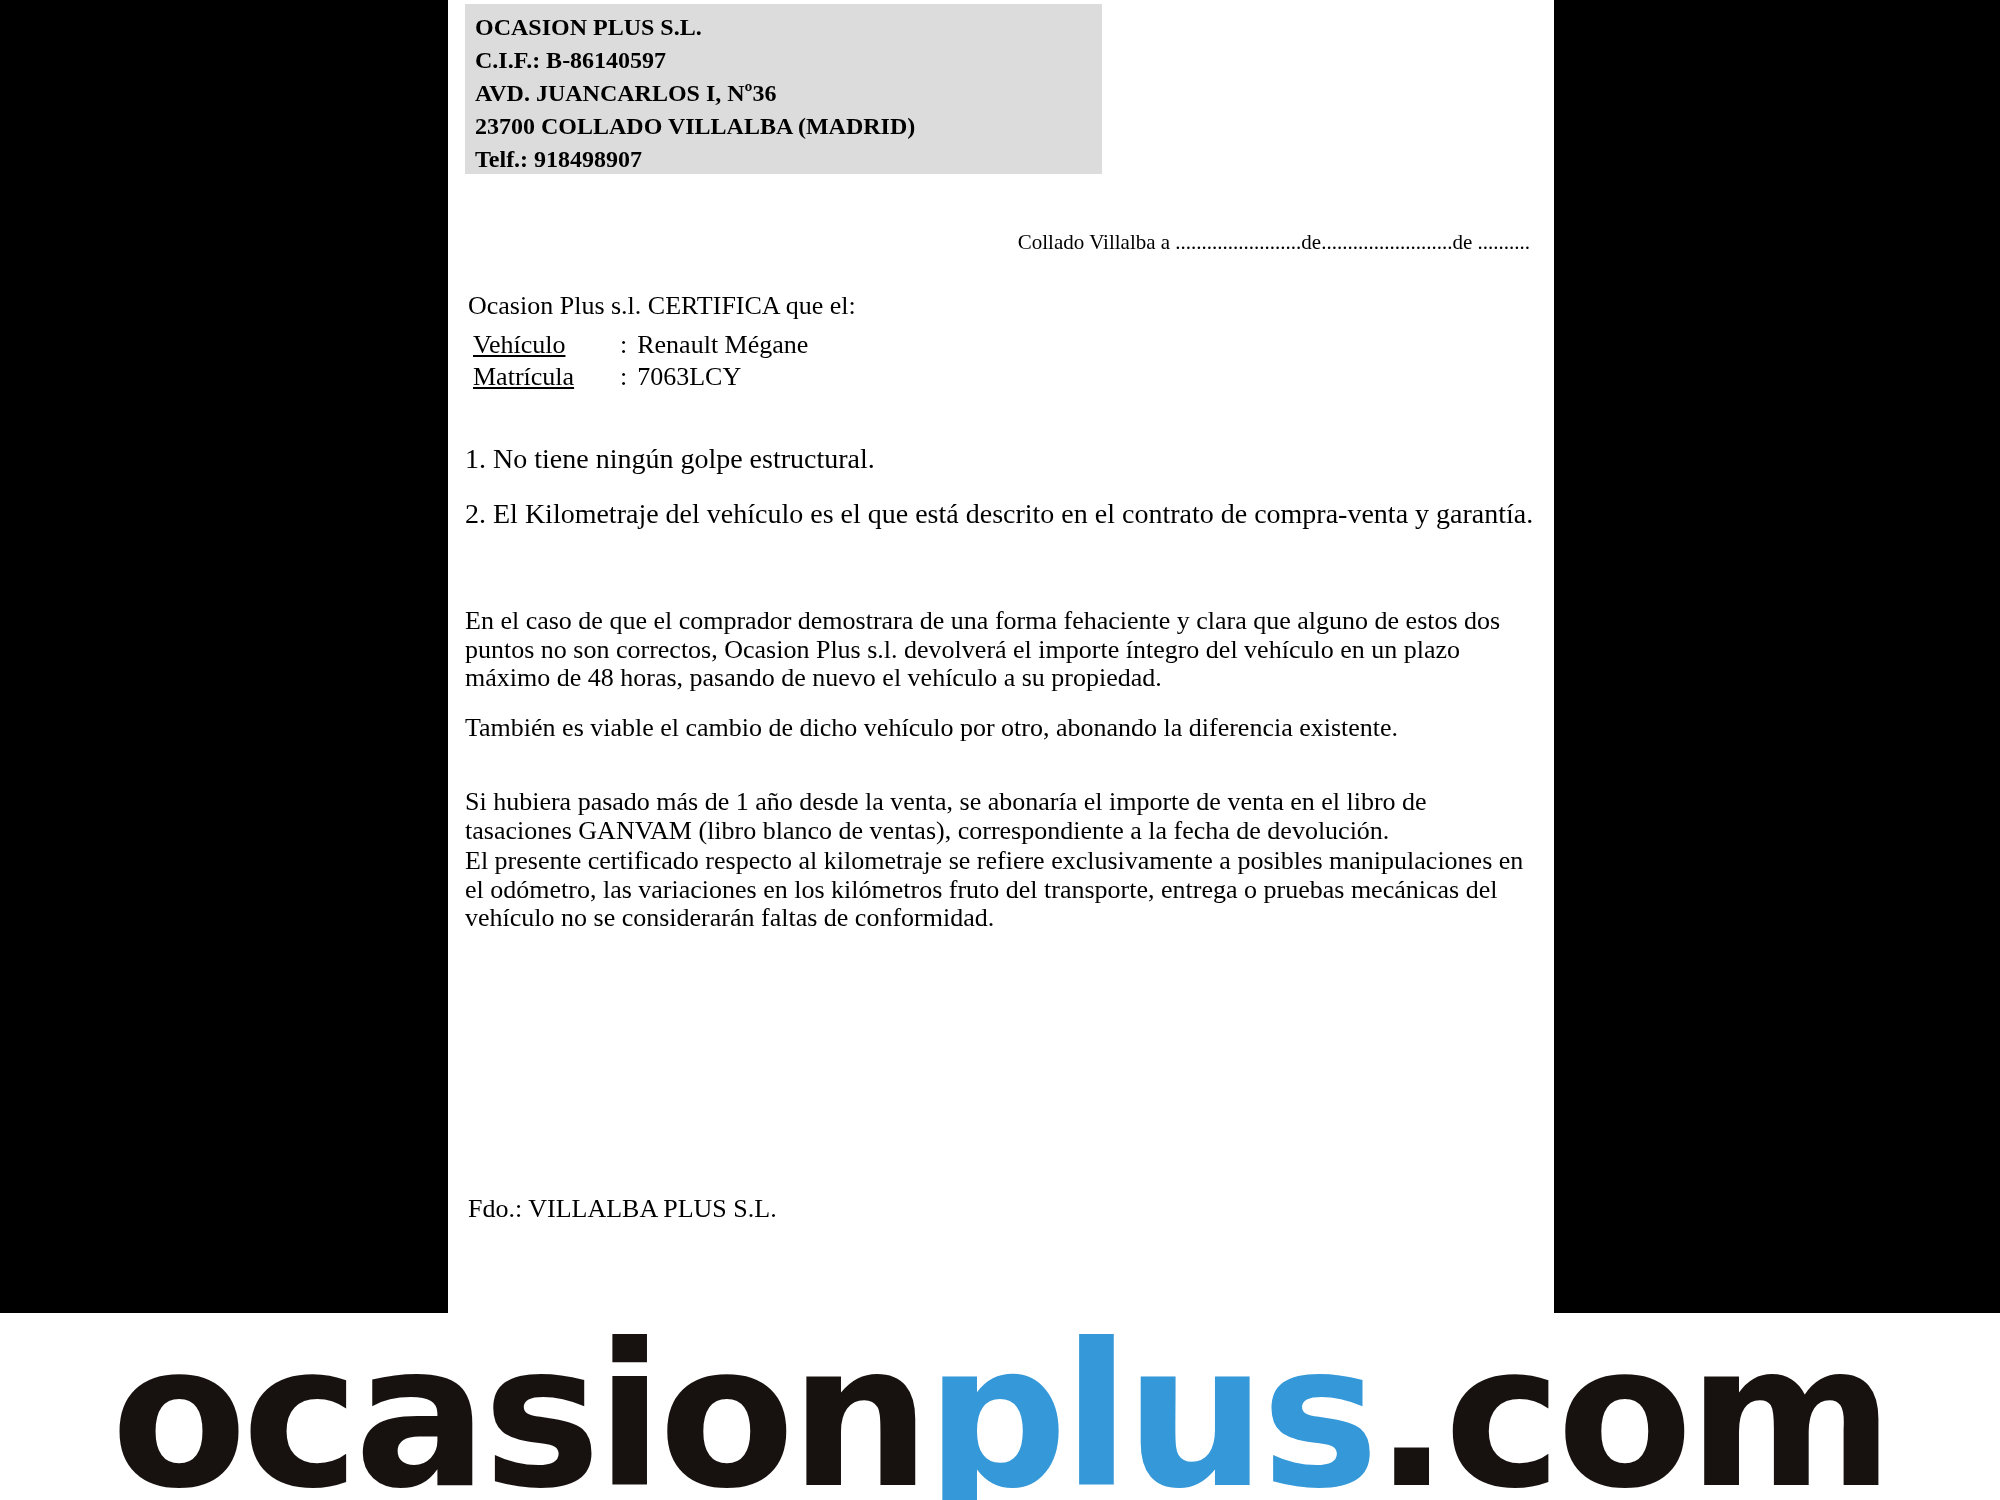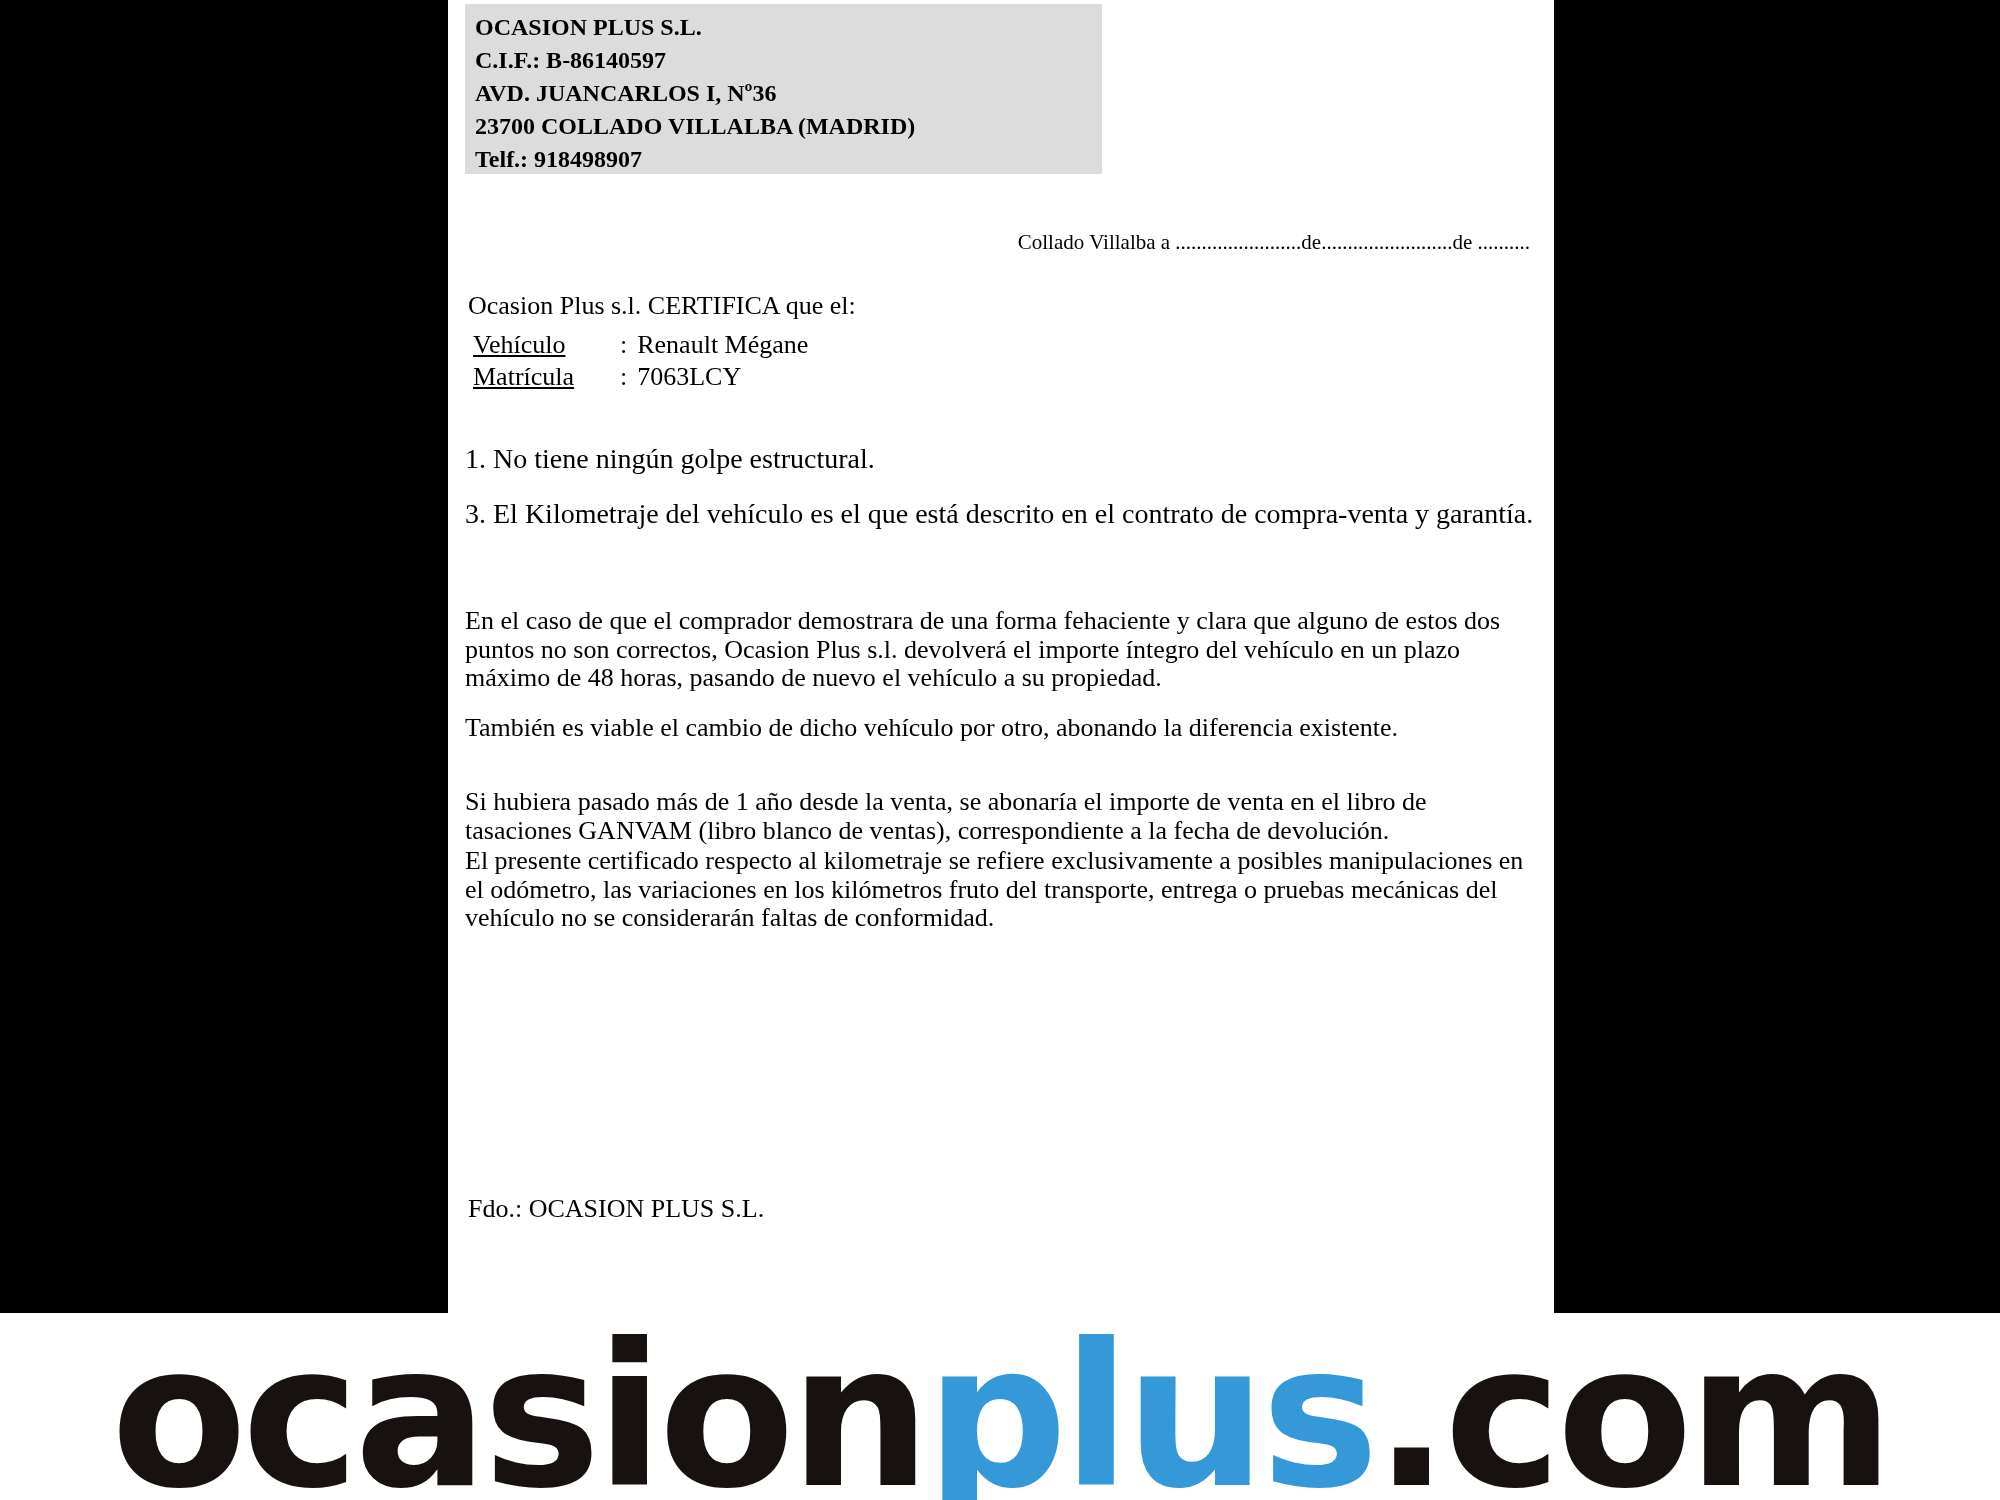--- a/index.html
+++ b/index.html
@@ -98,26 +98,26 @@
 
   <div class="kv vehicle">
     <span class="label-cell"><span class="u">Vehículo</span></span><span class="sep">:</span><span class="val">Renault Mégane</span>
   </div>
 
   <div class="kv plate">
     <span class="label-cell"><span class="u">Matrícula</span></span><span class="sep">:</span><span class="val">7063LCY</span>
   </div>
 
   <div class="item i1">1. No tiene ningún golpe estructural.</div>
-  <div class="item i2">3. El Kilometraje del vehículo es el que está descrito en el contrato de compra-venta y garantía.</div>
+  <div class="item i2">2. El Kilometraje del vehículo es el que está descrito en el contrato de compra-venta y garantía.</div>
 
   <div class="para p1">En el caso de que el comprador demostrara de una forma fehaciente y clara que alguno de estos dos puntos no son correctos, Ocasion Plus s.l. devolverá el importe íntegro del vehículo en un plazo máximo de 48 horas, pasando de nuevo el vehículo a su propiedad.</div>
   <div class="para p2">También es viable el cambio de dicho vehículo por otro, abonando la diferencia existente.</div>
   <div class="para p3">Si hubiera pasado más de 1 año desde la venta, se abonaría el importe de venta en el libro de tasaciones GANVAM (libro blanco de ventas), correspondiente a la fecha de devolución.</div>
   <div class="para p4">El presente certificado respecto al kilometraje se refiere exclusivamente a posibles manipulaciones en el odómetro, las variaciones en los kilómetros fruto del transporte, entrega o pruebas mecánicas del vehículo no se considerarán faltas de conformidad.</div>
 
-  <div class="signature">Fdo.: OCASION PLUS S.L.</div>
+  <div class="signature">Fdo.: VILLALBA PLUS S.L.</div>
 
   <div class="logo">
     <span class="dark">ocasion</span><span class="blue">plus</span><span class="dark">.com</span>
   </div>
 
 </div>
 
 </body></html>

